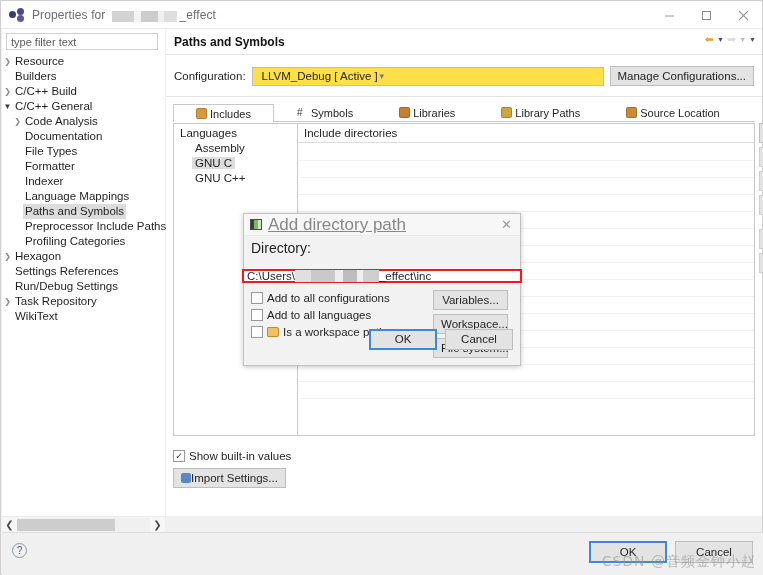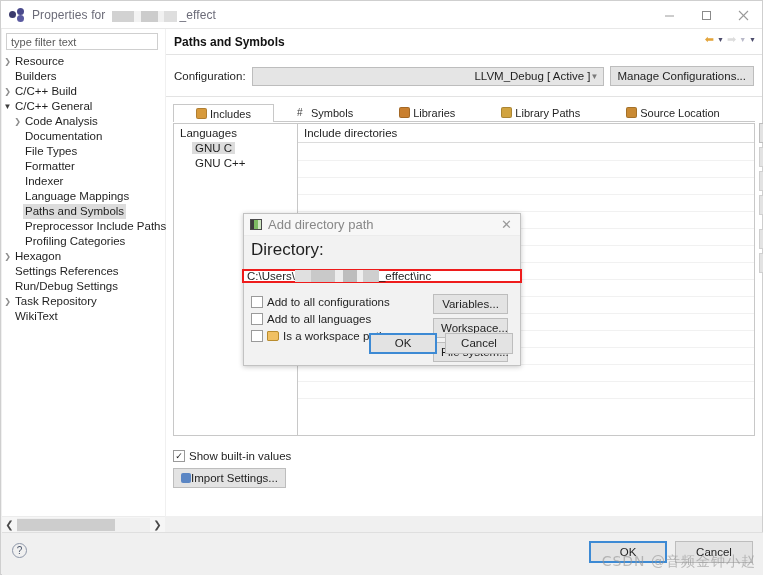--- a/index.html
+++ b/index.html
@@ -100,23 +100,23 @@
   .navicons { position: absolute; right: 6px; top: 5px; display: flex; align-items: center; gap: 3px; }
   .nav-ar { font-size: 11px; line-height: 1; }
   .nav-caret { font-size: 7px; color: #4b4b6b; line-height: 1; }
   .headrule { height: 1px; background: #e3e3e3; margin-top: 3px; }
 
   .cfgrow {
     margin: 10px 8px 0 8px; height: 22px; display: flex; align-items: center; gap: 6px;
   }
   .cfglabel { font-size: 11.5px; color: #1f1f1f; }
   .cfgselect {
-    flex: 1; height: 19px; background: #e5e5e5; border: 1px solid #bdbdbd;
-    display: flex; align-items: center; justify-content: flex-end;
-    padding: 0 4px 0 3px; font-size: 11.5px; color: #1f1f1f;
+    flex: 1; height: 19px; background: #fde047; border: 1px solid #bdbdbd;
+    display: flex; align-items: center; justify-content: flex-start;
+    padding: 0 4px 0 9px; font-size: 11.5px; color: #1f1f1f;
   }
   .cfgselect .caret { color: #7a7a7a; font-size: 8px; }
   .btn {
     background: #e3e3e3; border: 1px solid #bdbdbd; font-size: 11.5px;
     color: #1f1f1f; height: 20px; padding: 0 7px; line-height: 18px;
     white-space: nowrap; text-align: center;
   }
   .btn.disabled { color: #a6a6a6; background: #e3e3e3; border-color: #cfcfcf; }
 
   .cfgsep { height: 1px; background: #e3e3e3; margin: 9px 0 0 0; }
@@ -213,24 +213,24 @@
   }
   .m-title {
     height: 22px; background: #f7f7f7; display: flex; align-items: center;
     padding: 0 4px 0 6px; border-bottom: 1px solid #ececec;
   }
   .m-ico {
     width: 12px; height: 11px; margin-right: 6px; flex: none;
     background: linear-gradient(90deg,#3c3c3c 0 3px,#7dbb63 3px 7px,#cfe6c2 7px 12px);
     border: 1px solid #4a4a4a;
   }
-  .m-title .t { font-size: 13px; color: #888888; flex: 1; }
+  .m-title .t { font-size: 17px; color: #888888; flex: 1; text-decoration: underline; }
   .m-close { color: #9a9a9a; font-size: 13px; padding: 0 4px; line-height: 1; }
   .m-body { padding: 4px 7px 0 7px; position: relative; }
-  .m-lbl { font-size: 17px; color: #1f1f1f; margin-bottom: 1px; }
+  .m-lbl { font-size: 14px; color: #1f1f1f; margin-bottom: 1px; }
   .pathwrap {
     position: absolute; left: -2px; top: 33px; width: 280px; height: 14px;
     border: 2px solid #ee1c1c; background: #ffffff;
     display: flex; align-items: center; padding: 0 3px;
   }
   .pathtext {
     font-size: 11.5px; color: #1f1f1f; display: flex; align-items: center;
     white-space: nowrap;
   }
   .m-opts { margin-top: 34px; display: flex; }
@@ -421,20 +421,21 @@
         <div class="tab">
           <span class="tabico" style="background: rgb(159, 182, 205); border-radius: 2px; border: 1px solid rgba(0, 0, 0, 0.18);"></span>
           <span>References</span>
         </div>
       </div>
 
     <div class="panels">
       <div class="langpanel">
         <div class="lp-head">Languages</div>
         <div id="langlist">
+            <div class="lp-item"><span>Assembly</span></div>
             <div class="lp-item sel"><span>GNU C</span></div>
             <div class="lp-item"><span>GNU C++</span></div>
           </div>
       </div>
       <div class="dirpanel">
         <div class="dp-head">Include directories</div>
         <div class="dp-rows" id="dirrows">
             <div class="dp-row"></div>
             <div class="dp-row"></div>
             <div class="dp-row"></div>

